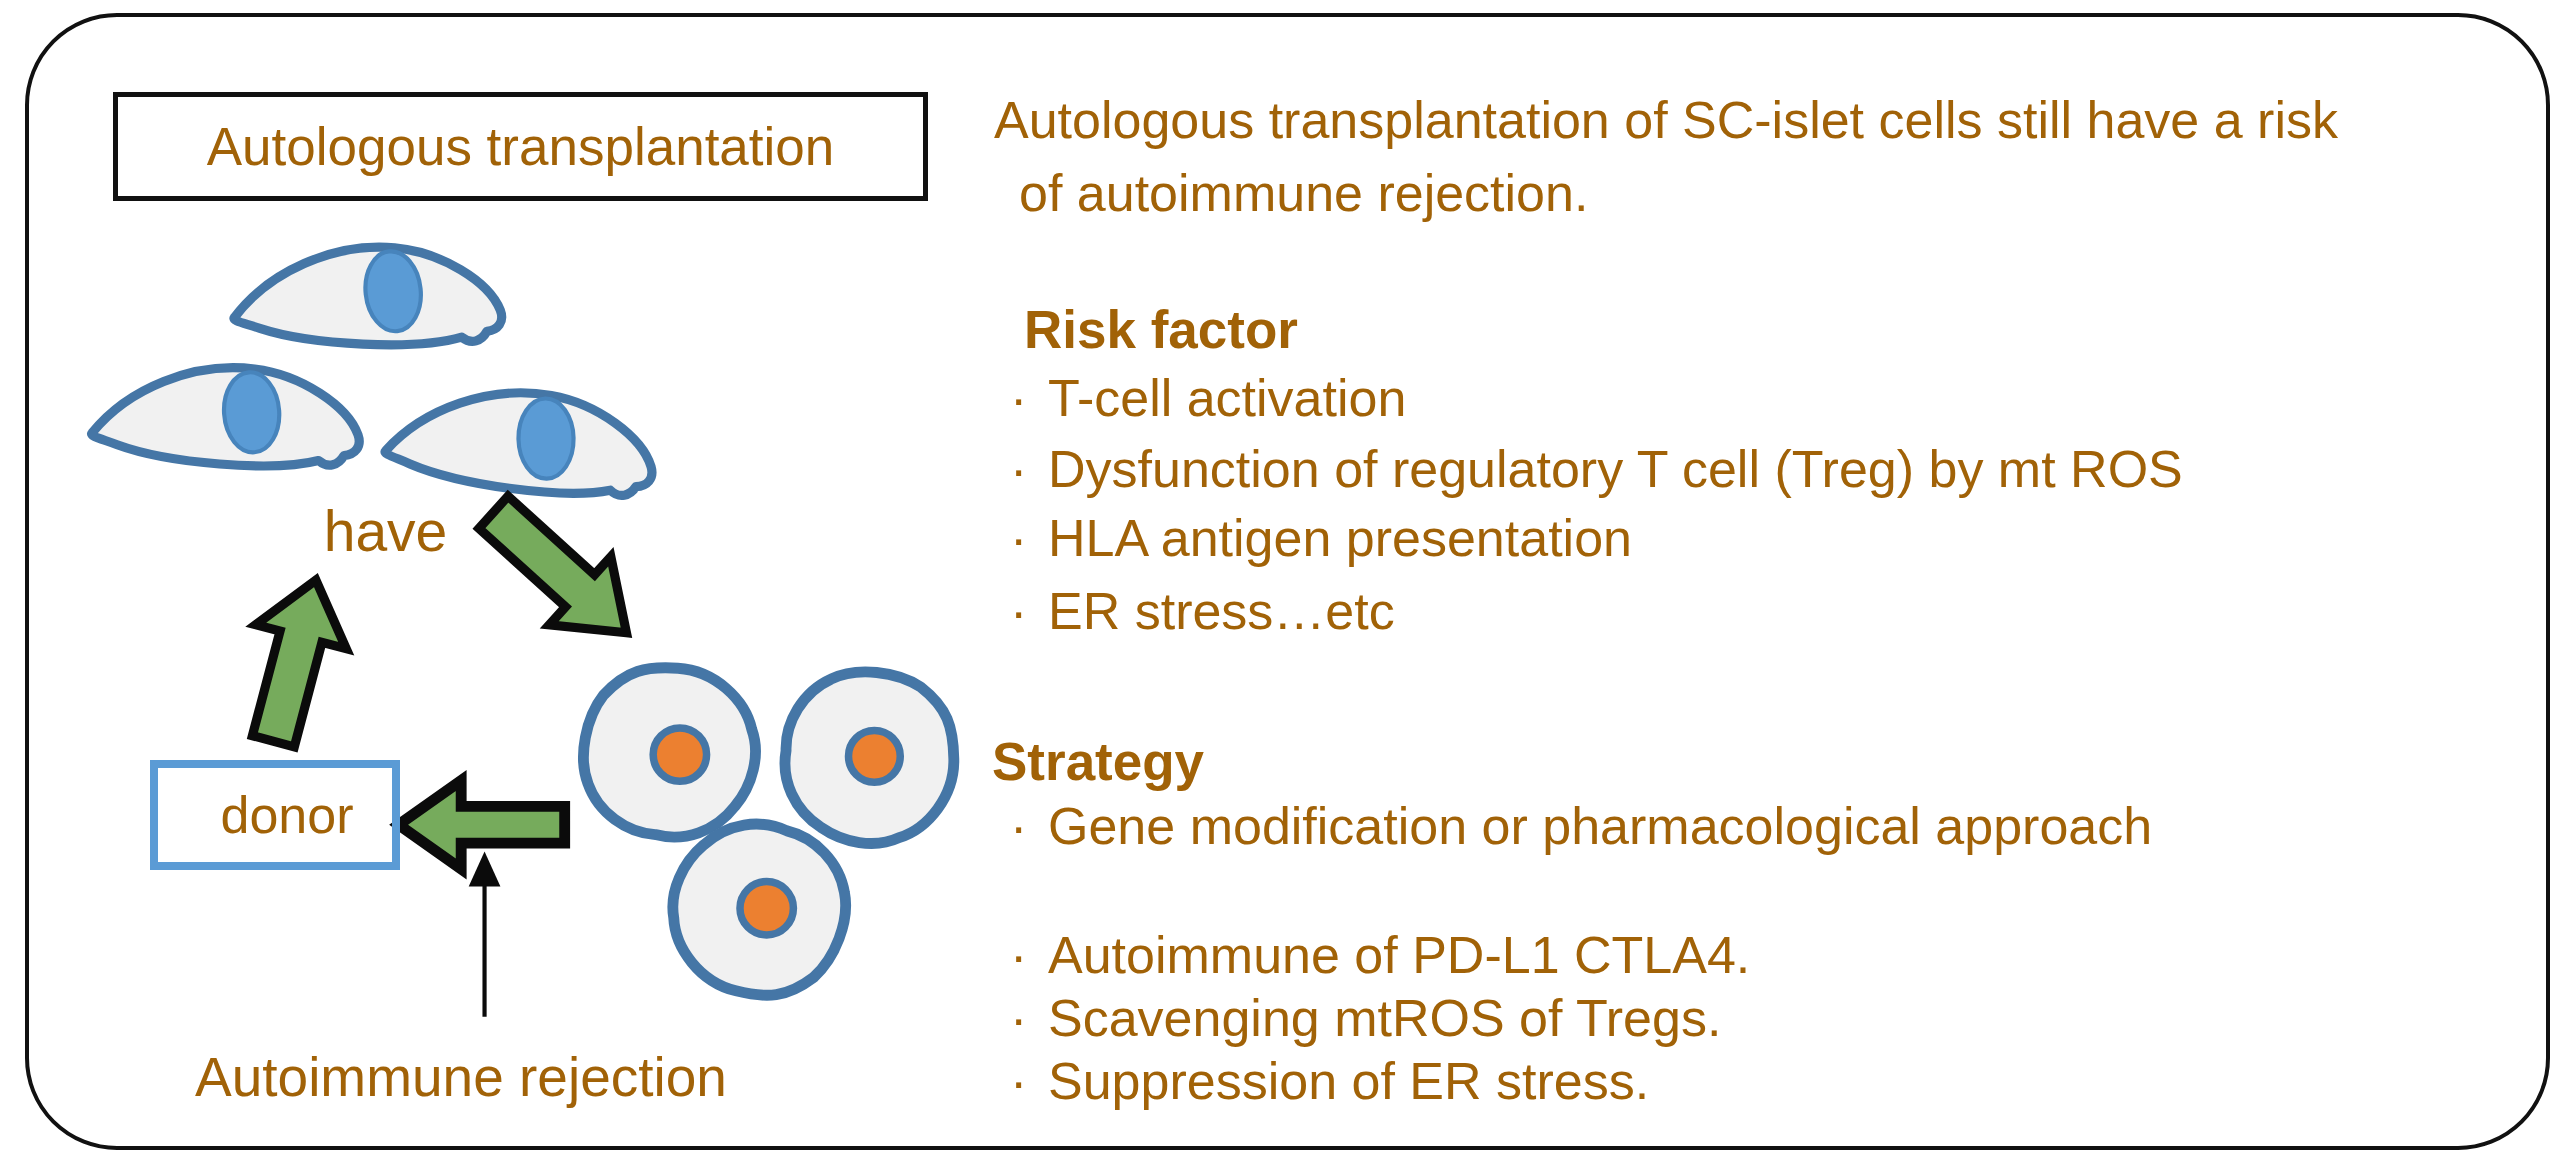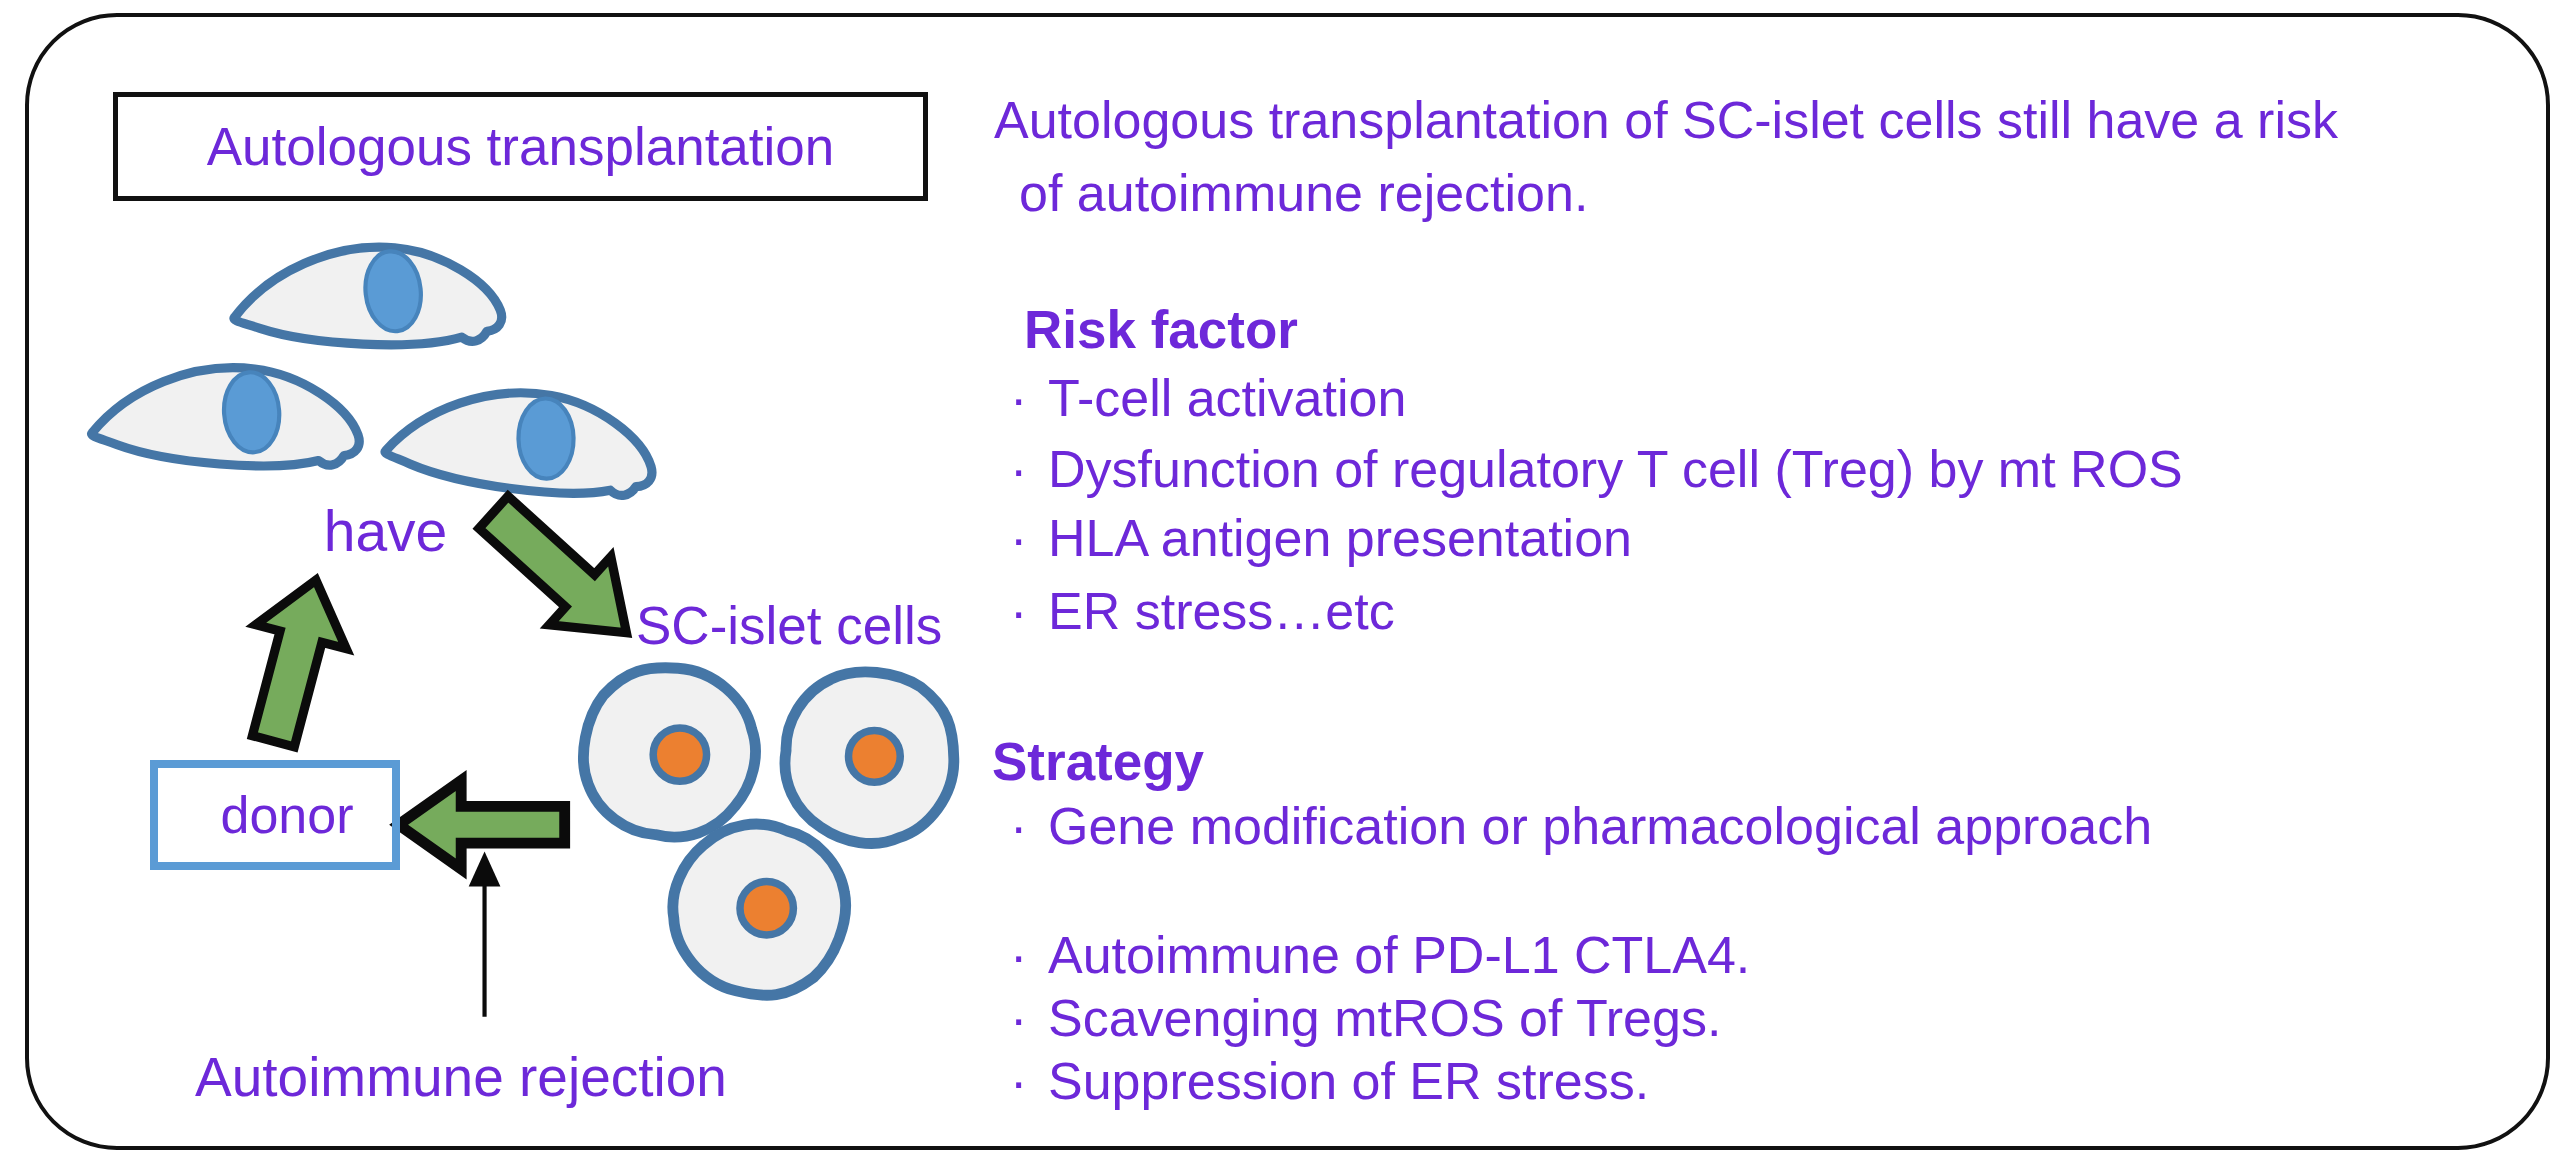--- a/index.html
+++ b/index.html
@@ -1,21 +1,21 @@
 <!DOCTYPE html>
 <html style="font-size:13.4px"><head>
 <meta charset="utf-8">
 <style>
   html,body{margin:0;padding:0;background:#ffffff;}
   #canvas{
     position:relative;
     width:2576px;height:1172px;
     background:#ffffff;
     font-family:"Liberation Sans", sans-serif;
-    color:#6d28d9;
+    color:#a16207;
     overflow:hidden;
   }
   .outer-frame{
     position:absolute;left:25px;top:13.4px;
     width:2517px;height:1129px;
     border:4.2px solid #111111;
     border-radius:92px;
   }
   #diagram-svg{position:absolute;left:0;top:0;}
   .abs{position:absolute;white-space:nowrap;}
@@ -104,21 +104,20 @@
       <polygon points="580,1020 561,1062 599,1062" fill="#0b0b0b"></polygon>
     </g>
   </svg>
 
   <div class="title-box">
     <span>Autologous transplantation</span>
   </div>
 
   <div class="abs lbl-ipsc">have</div>
 
-  <div class="abs lbl-sc">SC-islet cells</div>
 
   <div class="donor-box">
     <span>donor</span>
   </div>
 
   <div class="abs lbl-autoimmune">Autoimmune rejection</div>
 
   <div class="abs body-line intro-1">Autologous transplantation of SC-islet cells still have a risk</div>
   <div class="abs body-line intro-2">of autoimmune rejection.</div>
 

